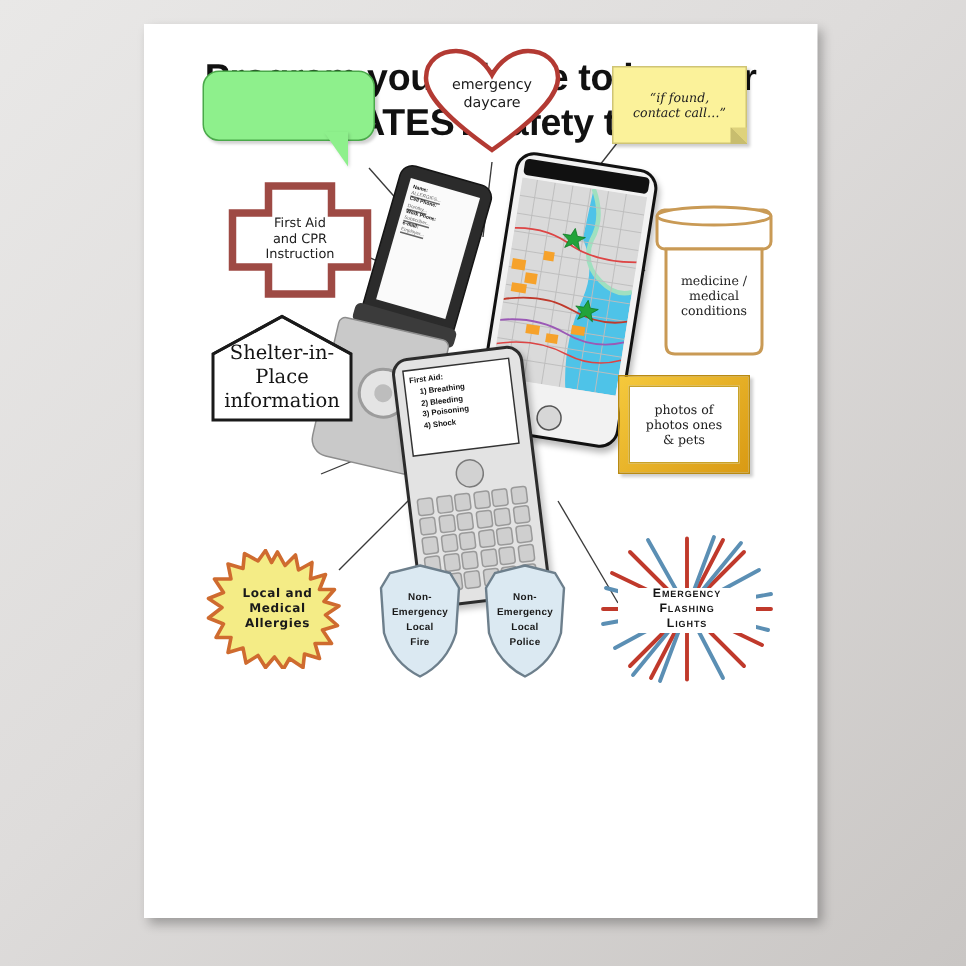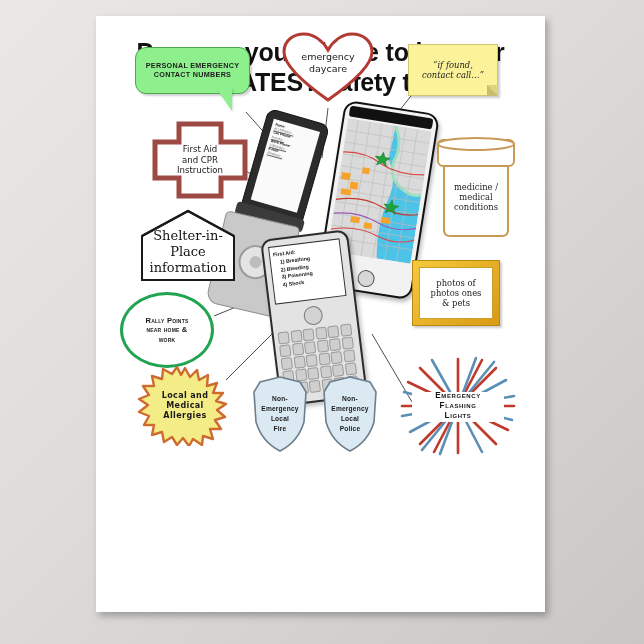--- a/index.html
+++ b/index.html
@@ -69,21 +69,21 @@
   .badge{width:64px;height:80px;}
   #n-fire{left:152px;top:358px;}
   #n-police{left:222px;top:358px;}
   .badge .txt{font-size:6.6px;font-weight:700;color:#1a1a1a;letter-spacing:.2px;line-height:1.5;}
 
   
   #n-lights{left:302px;top:340px;width:120px;height:100px;}
   #n-lights .txt{font-size:8.2px;font-weight:600;color:#161616;letter-spacing:.6px;font-variant:small-caps;}
 
   
-  #n-photos{left:316px;top:244px;width:88px;height:66px;}
+  #n-photos{left:316px;top:234px;width:88px;height:66px;}
   #n-photos .frame{position:absolute;inset:0;background:linear-gradient(135deg,#f5c93c,#d99a14);
      border:1px solid #b98a11;padding:7px;box-sizing:border-box;box-shadow:2px 2px 2px rgba(0,0,0,.2);}
   #n-photos .inner{position:absolute;inset:7px;background:#fff;border:1px solid #c9a227;}
   #n-photos .txt{font-size:8.4px;color:#222;font-family:"DejaVu Serif",serif;}
 
   
   #n-medicine{left:334px;top:120px;width:92px;height:104px;}
   #n-medicine .txt{font-size:8.4px;color:#242424;font-family:"DejaVu Serif",serif;padding-top:18px;}
 
   
@@ -271,21 +271,20 @@
             <i></i>
             <i></i>
             <i></i>
         </div>
       </div>
     </div>
 
     <div class="node" id="n-contacts">
       <div class="bub"></div>
       <div class="tail"></div>
-      <div class="txt">Personal emergency contact numbers</div>
     </div>
 
     <div class="node" id="n-daycare">
       <svg viewBox="0 0 100 78" width="100" height="78" style="position:absolute;left:0;top:0">
         <path d="M50 72 C16 48 6 34 6 24 C6 12 16 6 26 6 C36 6 45 13 50 22 C55 13 64 6 74 6 C84 6 94 12 94 24 C94 34 84 48 50 72 Z" fill="#ffffff" stroke="#b33a33" stroke-width="3"></path>
       </svg>
       <div class="txt" style="margin-top:-9px">
         <div>emergency</div>
         <div>daycare</div>
       </div>
@@ -316,28 +315,20 @@
         <path d="M4 28 L50 3 L96 28 L96 72 L4 72 Z" fill="#ffffff" stroke="#1a1a1a" stroke-width="2"></path>
         <path d="M4 28 L50 3 L96 28" fill="none" stroke="#1a1a1a" stroke-width="2"></path>
       </svg>
       <div class="txt">
         <div>Shelter-in-</div>
         <div>Place</div>
         <div>information</div>
       </div>
     </div>
 
-    <div class="node" id="n-rally">
-      <div class="circ"></div>
-      <div class="txt">
-        <div>Rally Points</div>
-        <div>near home &amp;</div>
-        <div>work</div>
-      </div>
-    </div>
 
     <div class="node" id="n-allergies">
       <svg viewBox="0 0 104 80" width="104" height="80" style="position:absolute;left:0;top:0">
         <polygon points="52,2 57,11 64,4 66,14 75,9 74,20 84,17 80,27 90,27 83,35 93,38 84,44 92,51 82,54 88,63 77,63 80,73 70,70 69,79 60,73 56,80 50,72 44,79 39,71 31,76 29,66 19,69 21,59 11,59 16,50 6,46 15,39 6,33 16,29 10,20 21,20 19,10 29,13 30,3 39,8 44,1 48,9" fill="#f4ec86" stroke="#cf6b2f" stroke-width="2.4" stroke-linejoin="round"></polygon>
       </svg>
       <div class="txt">
         <div>Local and</div>
         <div>Medical</div>
         <div>Allergies</div>
       </div>

